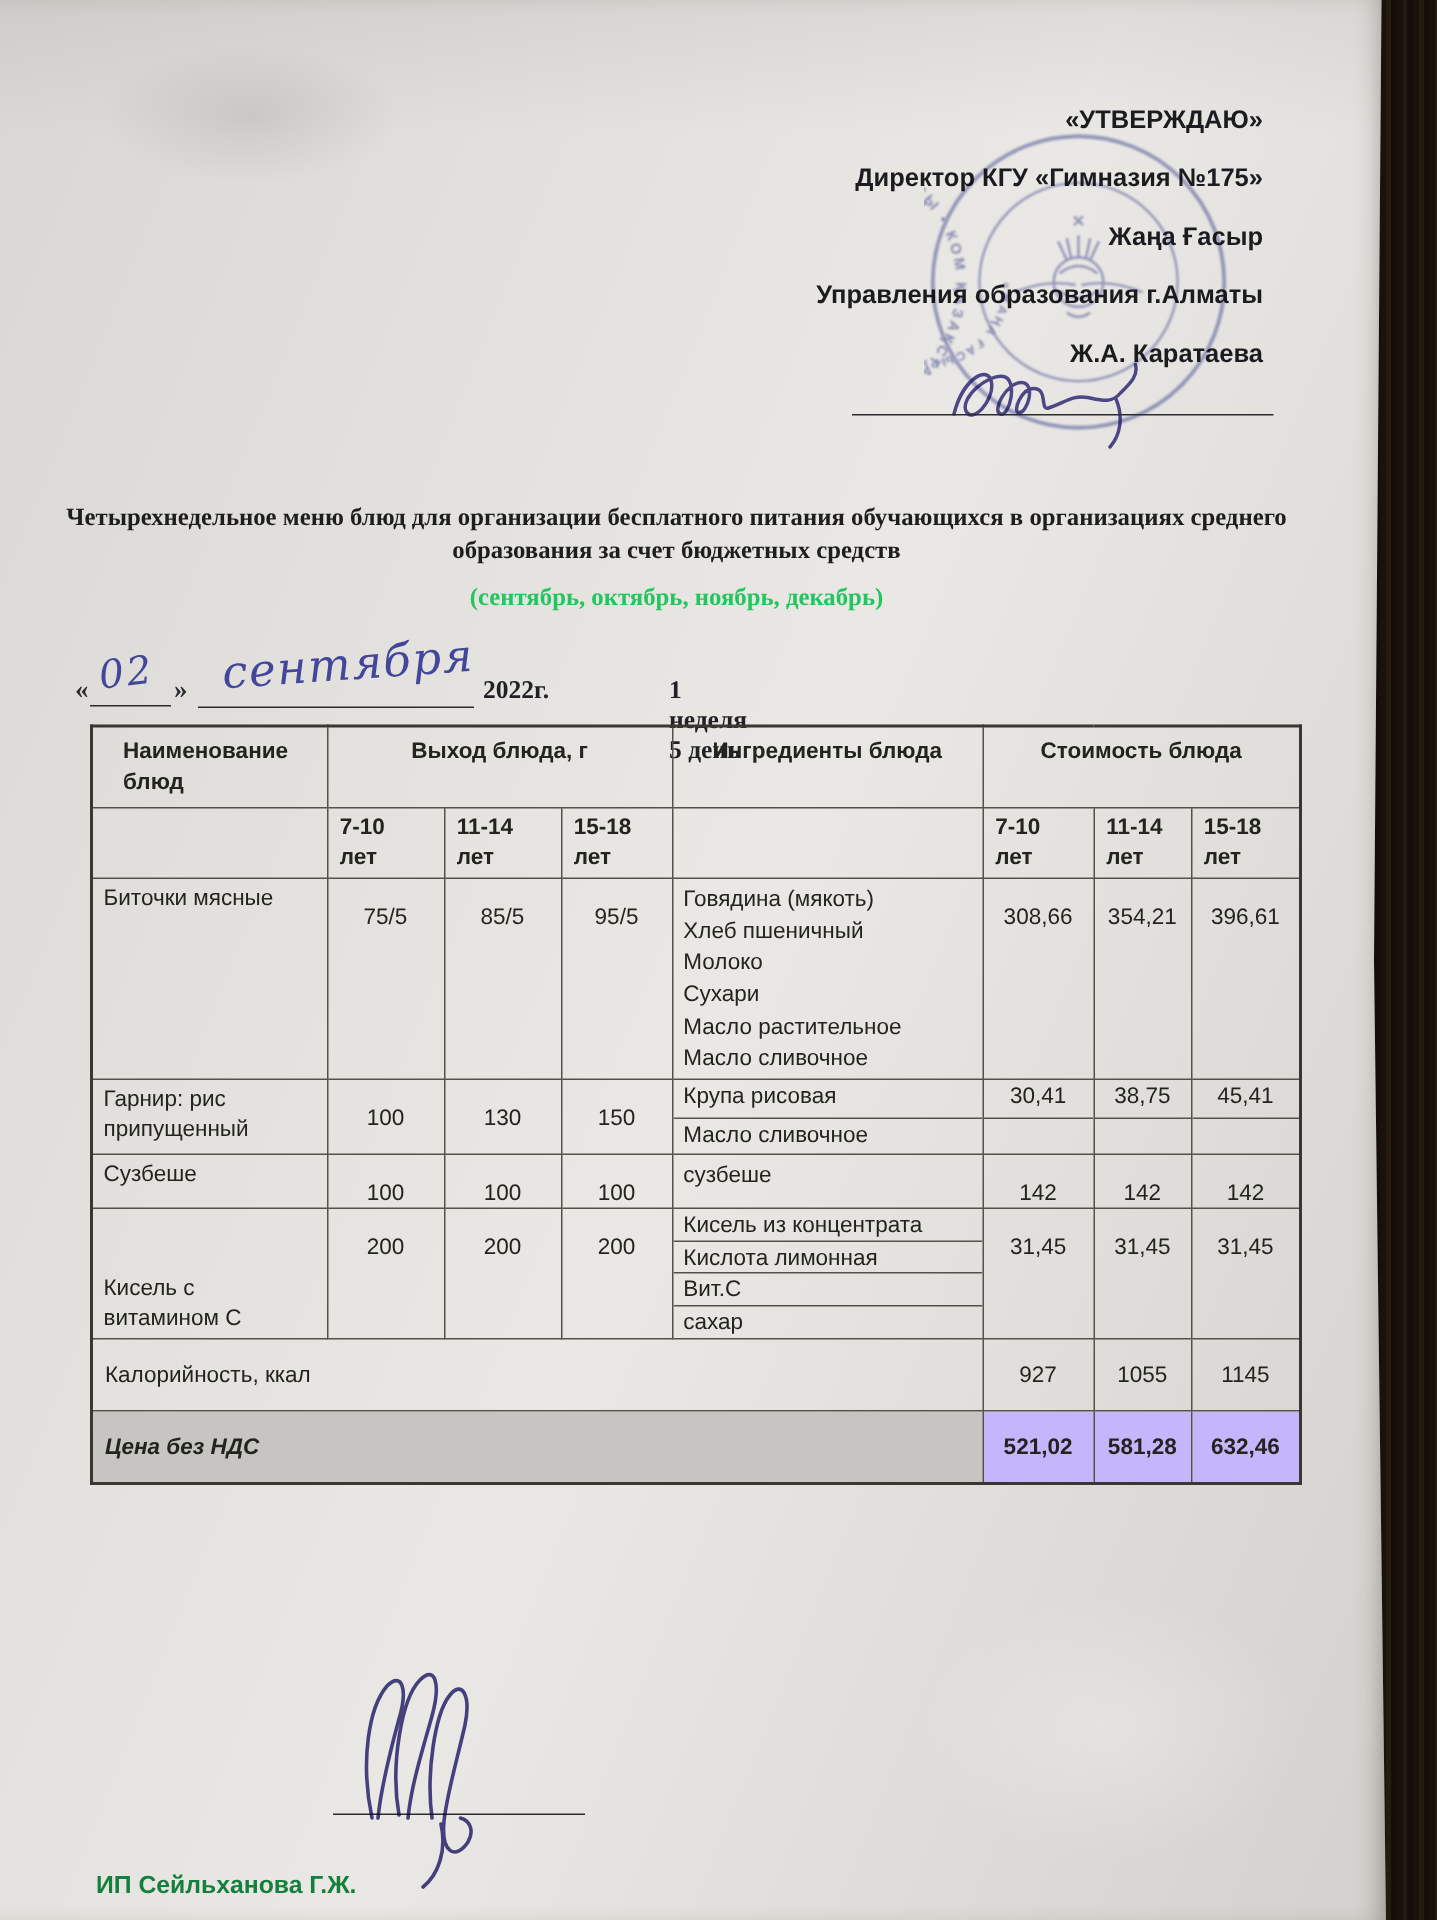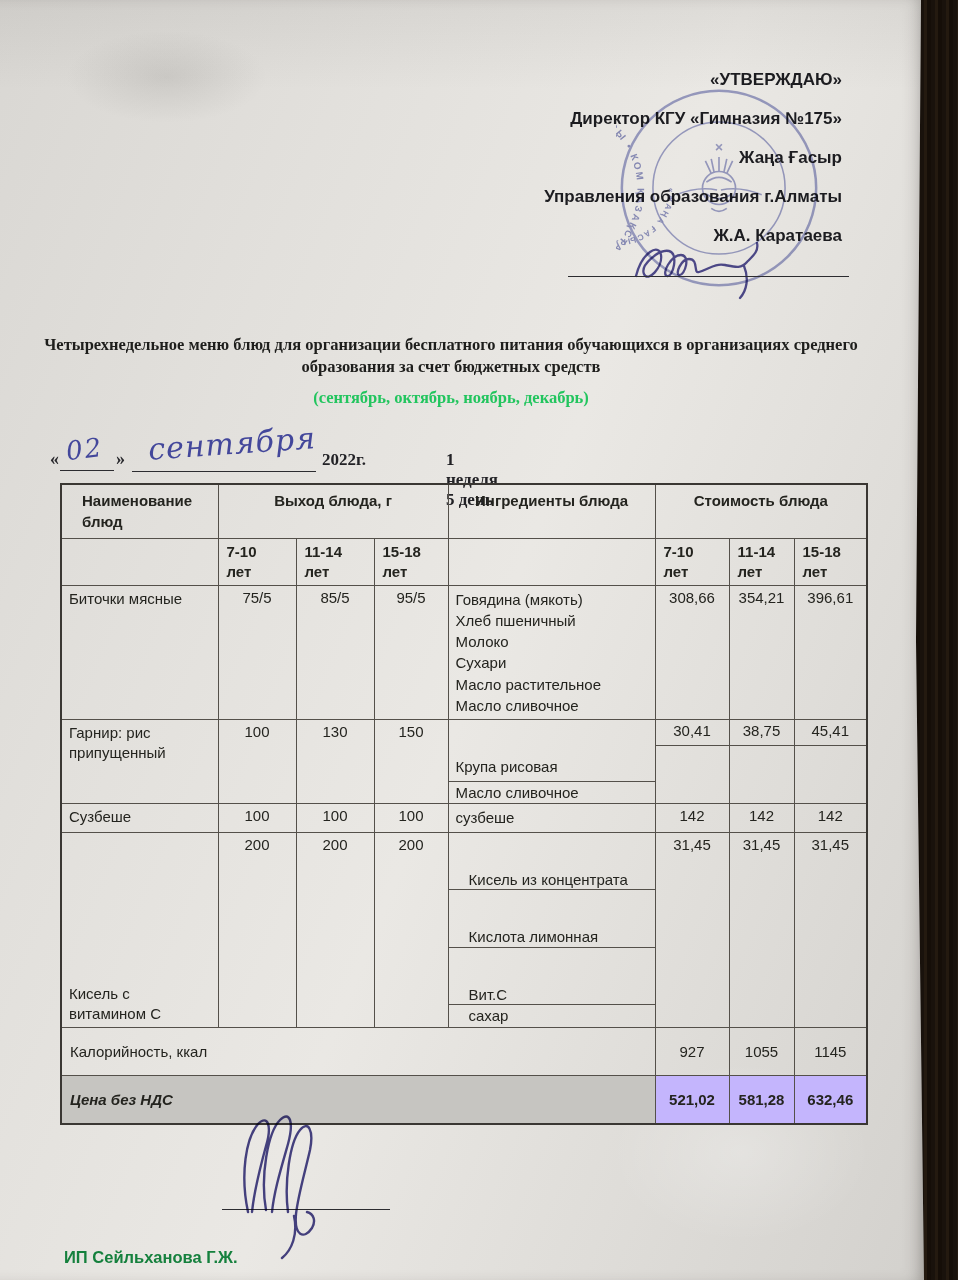--- a/index.html
+++ b/index.html
@@ -58,27 +58,27 @@
   .menu tr.r0{height:129px;}
   .menu tr.r1{height:50px;}
   .menu tr.r2{height:27px;}
   .menu tr.r3{height:87px;}
   .menu tr.r4{height:45px;}
   .menu tr.f1{height:26px;}
   .menu tr.f2{height:25px;}
   .menu td.age{font-weight:700;vertical-align:top;padding:3px 8px;line-height:20px;}
   .menu td.dish{vertical-align:top;padding:3px 7px;line-height:20px;}
   .menu td.dish-b{vertical-align:bottom;padding:1px 7px 3px 7px;line-height:20px;}
-  .menu td.num{text-align:center;vertical-align:top;padding-top:3px;}
+  .menu td.num{text-align:center;vertical-align:top;padding-top:17px;}
   .menu td.ingr{vertical-align:top;padding:3px 7px;line-height:21.3px;}
   .menu td.zero{padding:0;vertical-align:top;}
   .sub{padding:2px 7px;box-sizing:border-box;}
-  .sub-div{border-bottom:1px solid var(--line);margin-top:36px;}
+  .sub-div{border-bottom:1px solid var(--line);}
   .g1{height:26px;}
-  .k{height:21.5px;line-height:18px;padding:2px 20px;box-sizing:border-box;}
+  .k{height:21.5px;line-height:18px;padding:2px 7px;box-sizing:border-box;}
   .p1{height:26px;text-align:center;padding-top:2px;box-sizing:border-box;border-bottom:1px solid var(--line);}
   .menu td.flab{vertical-align:middle;padding:15px 8px;}
   .menu td.fval{vertical-align:middle;text-align:center;}
   .menu tr.f2 td{background:#c6c5c1;font-weight:700;}
   .menu tr.f2 td.fval{background:#c4b5fd;}
   .menu tr.f2 td.flab{font-style:italic;}
   .narrow{max-width:100px;}
   
   .footer-label{position:absolute;left:64px;top:1248px;font-weight:700;font-size:16.5px;color:#15803d;}
   .footer-line{position:absolute;left:222px;top:1209px;width:168px;border-top:1.5px solid #2c2c30;}

